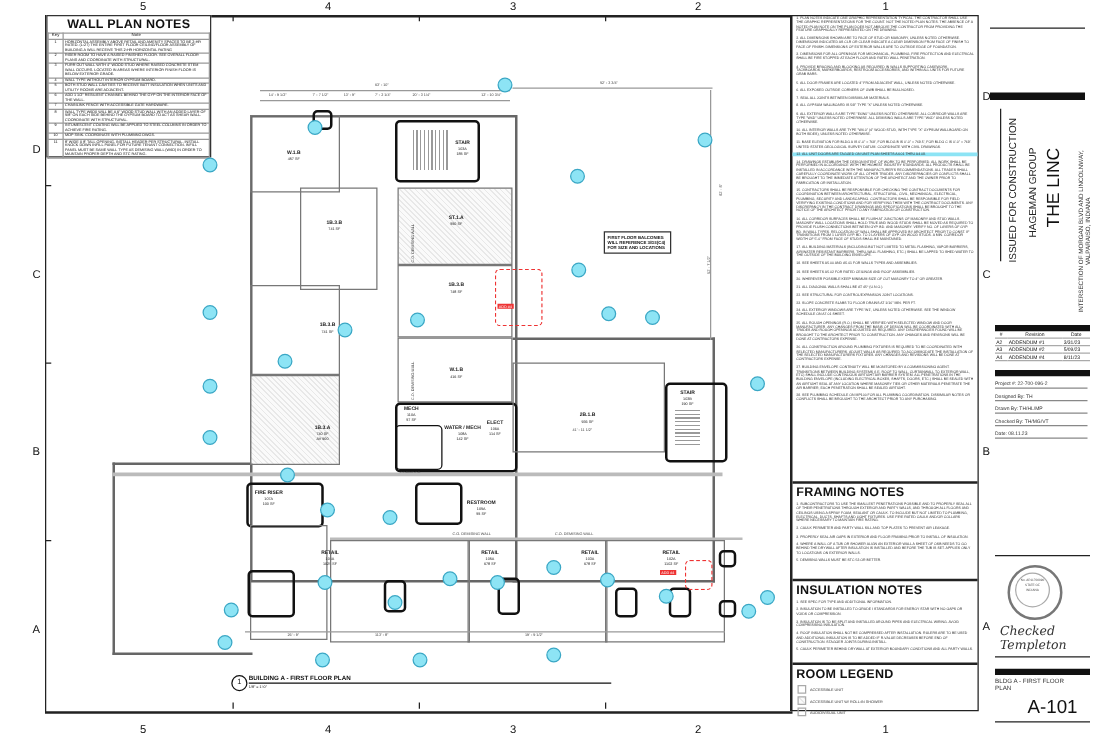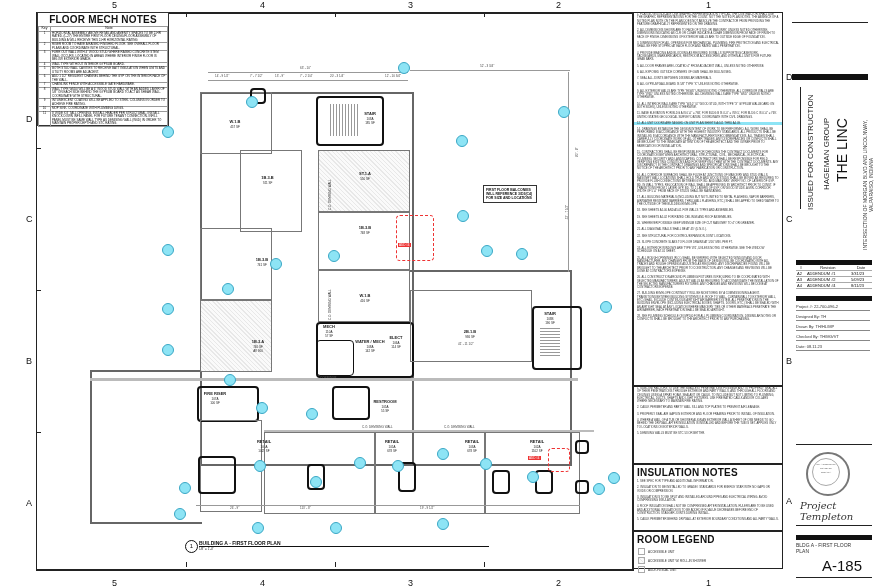--- a/index.html
+++ b/index.html
@@ -84,21 +84,21 @@
 <div class="tick" style="left:36px;top:290px;width:5px;height:1px"></div>
 <div class="tick" style="left:36px;top:432px;width:5px;height:1px"></div>
 <div class="tick" style="left:186px;top:12px;width:1px;height:5px"></div>
 <div class="tick" style="left:335px;top:12px;width:1px;height:5px"></div>
 <div class="tick" style="left:484px;top:12px;width:1px;height:5px"></div>
 <div class="tick" style="left:186px;top:562px;width:1px;height:5px"></div>
 <div class="tick" style="left:335px;top:562px;width:1px;height:5px"></div>
 <div class="tick" style="left:484px;top:562px;width:1px;height:5px"></div>
 
 <div class="fpn">
-  <h1>FLOOR MECH NOTES</h1>
+  <h1>WALL PLAN NOTES</h1>
   <table>
     <tbody>
         <tr>
           <th>Key</th>
           <th>Note</th>
         </tr>
     <tr>
           <td class="k">1</td>
           <td>HORIZONTAL ASSEMBLY ABOVE RETAIL AND AMENITY SPACES TO BE 2-HR RATED. (L-27) THE ENTIRE FIRST FLOOR CEILING/FLOOR ASSEMBLY OF BUILDING A WILL RECEIVE THIS 2-HR HORIZONTAL RATING</td>
         </tr>
@@ -317,20 +317,21 @@
     <div class="note">21. ALL DIAGONAL WALLS SHALL BE AT 45° (U.N.O.).</div>
     <div class="note">22. SEE STRUCTURAL FOR CONTROL/EXPANSION JOINT LOCATIONS.</div>
     <div class="note">23. SLOPE CONCRETE SLABS TO FLOOR DRAINS AT 1/16" MIN. PER FT.</div>
     <div class="note">24. ALL EXTERIOR WINDOWS ARE TYPE 'W1', UNLESS NOTED OTHERWISE. SEE THE WINDOW SCHEDULE ON A7.01 SHEET.</div>
     <div class="note">25. ALL ROUGH OPENINGS (R.O.) SHALL BE VERIFIED WITH SELECTED WINDOW AND DOOR MANUFACTURER. ANY CHANGES FROM THE BASIS OF DESIGN WILL BE COORDINATED WITH ALL TRADES AND ROUGH OPENINGS ADJUSTED AS REQUIRED. ANY DISCREPANCIES FOUND WILL BE BROUGHT TO THE ARCHITECT PRIOR TO CONSTRUCTION. ANY CHANGES AND REVISIONS WILL BE DONE AT CONTRACTORS EXPENSE.</div>
     <div class="note">26. ALL CONSTRUCTION AROUND PLUMBING FIXTURES IS REQUIRED TO BE COORDINATED WITH SELECTED MANUFACTURERS. ADJUST WALLS AS REQUIRED TO ACCOMMODATE THE INSTALLATION OF THE SELECTED MANUFACTURERS FIXTURES. ANY CHANGES AND REVISIONS WILL BE DONE AT CONTRACTORS EXPENSE.</div>
     <div class="note">27. BUILDING ENVELOPE CONTINUITY WILL BE MONITORED BY A COMMISSIONING AGENT. TRANSITIONS BETWEEN BUILDING SYSTEMS (I.E. ROOF TO WALL, CURTAINWALL TO EXTERIOR WALL, ETC) SHALL INCLUDE CONTINUOUS AIRTIGHT AIR BARRIER SYSTEM. ALL PENETRATIONS IN THE BUILDING ENVELOPE (INCLUDING ELECTRICAL BOXES, SHAFTS, DOORS, ETC.) SHALL BE SEALED WITH AN AIRTIGHT SEAL AT ANY LOCATION WHERE MASONRY TIES OR OTHER MATERIALS PENETRATE THE AIR BARRIER, EACH PENETRATION SHALL BE SEALED AIRTIGHT.</div>
     <div class="note">28. SEE PLUMBING SCHEDULE ON MP100 FOR ALL PLUMBING COORDINATION. DISSIMILAR NOTES OR CONFLICTS SHALL BE BROUGHT TO THE ARCHITECT PRIOR TO ANY PURCHASING.</div>
   </div>
   <div class="sec abs" style="left:0;top:372px;width:148px">
+    <h2>FRAMING NOTES</h2>
     <div class="note">1. SUBCONTRACTORS TO USE THE SMALLEST PENETRATIONS POSSIBLE AND TO PROPERLY SEAL ALL OF THEIR PENETRATIONS THROUGH EXTERIOR AND PARTY WALLS, AND THROUGH ALL FLOORS AND CEILINGS USING A SPRAY FOAM, SEALANT OR CAULK. TO INCLUDE BUT NOT LIMITED TO PLUMBING, ELECTRICAL, DUCTS, SHAFTS AND LIGHT FIXTURES. USE FIRE RATED CAULK AND/OR COLLARS WHERE NECESSARY TO MAINTAIN FIRE RATING.</div>
     <div class="note">2. CAULK PERIMETER AND PARTY WALL SILL AND TOP PLATES TO PREVENT AIR LEAKAGE.</div>
     <div class="note">3. PROPERLY SEAL AIR GAPS IN EXTERIOR AND FLOOR FRAMING PRIOR TO INSTALL OF INSULATION.</div>
     <div class="note">4. WHERE A WALL OF A TUB OR SHOWER ALIGN AN EXTERIOR WALL A SHEET OF OSB NEEDS TO GO BEHIND THE DRYWALL AFTER INSULATION IS INSTALLED AND BEFORE THE TUB IS SET. APPLIES ONLY TO LOCATIONS ON EXTERIOR WALLS.</div>
     <div class="note">5. DEMISING WALLS MUST BE STC 53 OR BETTER.</div>
   </div>
   <div class="sec abs" style="left:0;top:517px;width:148px">
     <h2>ROOM LEGEND</h2>
     <div class="legend-row">
         <span class="legend-sw"></span>
@@ -399,19 +400,19 @@
   <div class="info-line" style="top:332px">Date: 08.11.23</div>
 
   <div class="abs" style="left:14px;top:432px;width:76px;border-top:1px solid #222"></div>
   <div class="abs" style="left:24px;top:440px;width:40px;height:40px;border:2px solid #777;border-radius:50%">
     <div class="abs" style="left:4px;top:4px;width:28px;height:28px;border:1px solid #aaa;border-radius:50%;font-size:2.5px;text-align:center;line-height:4px;color:#555;padding-top:4px;box-sizing:border-box">
       <div>No. AR11700090</div>
       <div>STATE OF</div>
       <div>INDIANA</div>
     </div>
   </div>
-  <div class="abs" style="left:18px;top:488px;font-size:10px;font-style:italic;font-family:'DejaVu Serif',serif;color:#333">Project Templeton</div>
+  <div class="abs" style="left:18px;top:488px;font-size:10px;font-style:italic;font-family:'DejaVu Serif',serif;color:#333">Checked Templeton</div>
   <div class="abs" style="left:14px;top:513px;width:76px;border-top:1px solid #222"></div>
   <div class="blackbar" style="left:14px;top:523px;width:76px;height:5px"></div>
   <div class="abs" style="left:14px;top:530px;width:60px;font-size:5px;line-height:6px;color:#333">BLDG A - FIRST FLOOR PLAN</div>
-  <div class="abs" style="left:40px;top:545px;font-size:15px;color:#111">A-185</div>
+  <div class="abs" style="left:40px;top:545px;font-size:15px;color:#111">A-101</div>
   <div class="abs" style="left:14px;top:565px;width:76px;border-top:1px solid #222"></div>
 </div>
 
 </body></html>

